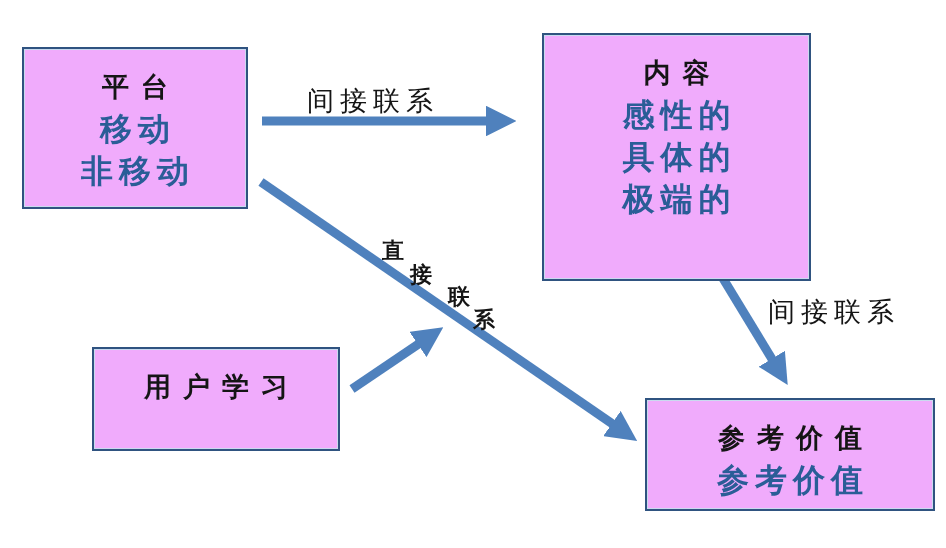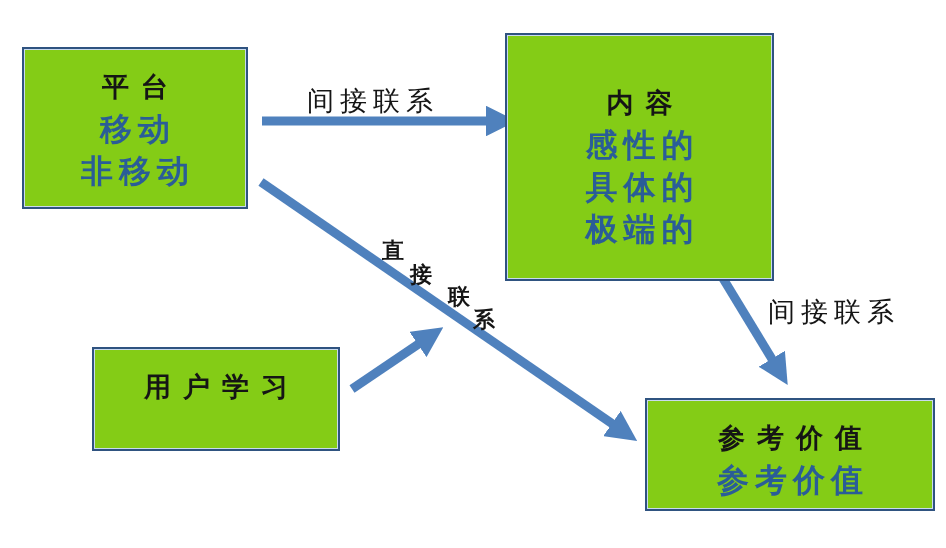--- a/index.html
+++ b/index.html
@@ -28,21 +28,21 @@
     pointer-events: none;
   }
   svg.arrows line {
     stroke: var(--arrow);
     stroke-width: 9;
   }
   svg.arrows marker path { fill: var(--arrow); }
 
   .box {
     position: absolute;
-    background: #84cc16;
+    background: #f0abfc;
     border: 2px solid var(--box-border);
     box-shadow: inset 0 0 0 1px var(--box-inner-glow);
     display: flex;
     flex-direction: column;
     align-items: center;
     padding-top: 17px;
   }
   .box .line {
     height: 42px;
     line-height: 42px;
@@ -57,21 +57,21 @@
   }
   .box .item {
     font-size: 32px;
     font-weight: bold;
     color: var(--accent-text);
     letter-spacing: 6px;
     margin-right: -6px;
   }
 
   #box-platform   { left: 22px;  top: 47px;  width: 226px; height: 162px; }
-  #box-content    { left: 505px; top: 33px;  width: 269px; height: 248px; justify-content: center; }
+  #box-content    { left: 542px; top: 33px;  width: 269px; height: 248px; }
   #box-user       { left: 92px;  top: 347px; width: 248px; height: 104px; }
   #box-reference  { left: 645px; top: 398px; width: 290px; height: 113px; }
 
   .arrow-label {
     position: absolute;
     font-size: 27px;
     font-weight: normal;
     color: var(--label-text);
     letter-spacing: 6px;
     white-space: nowrap;

